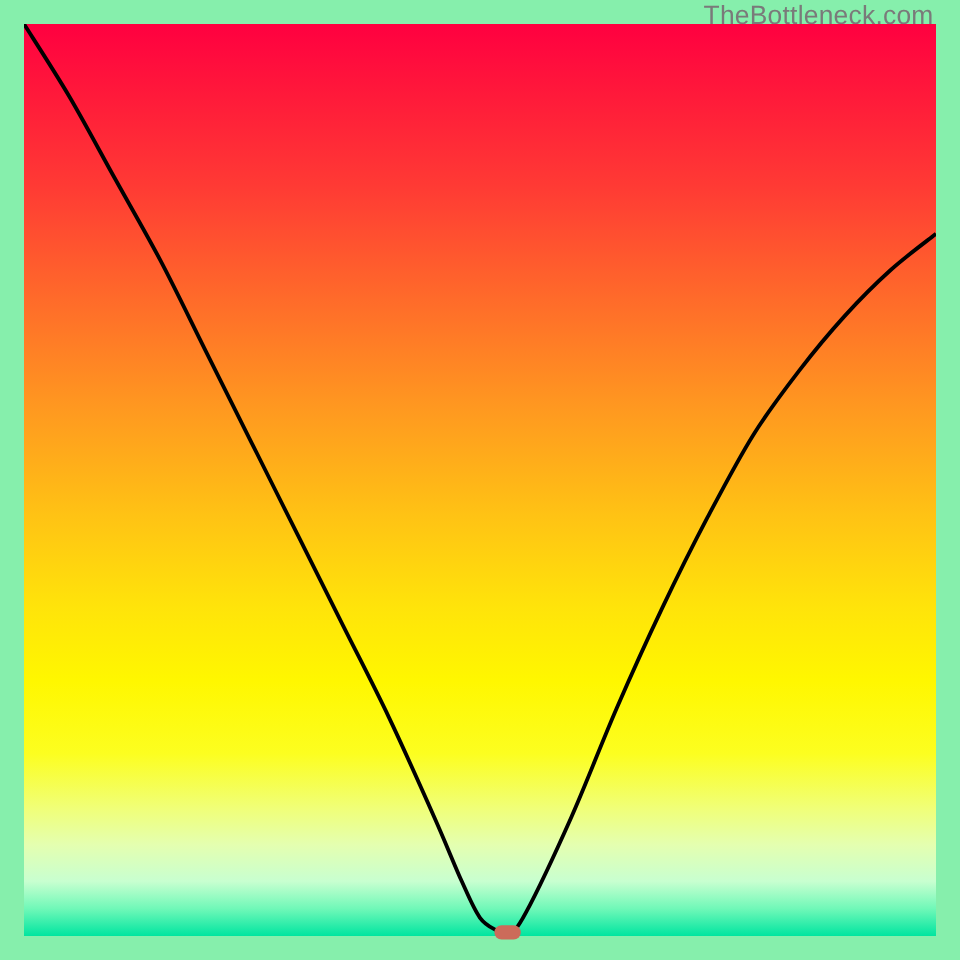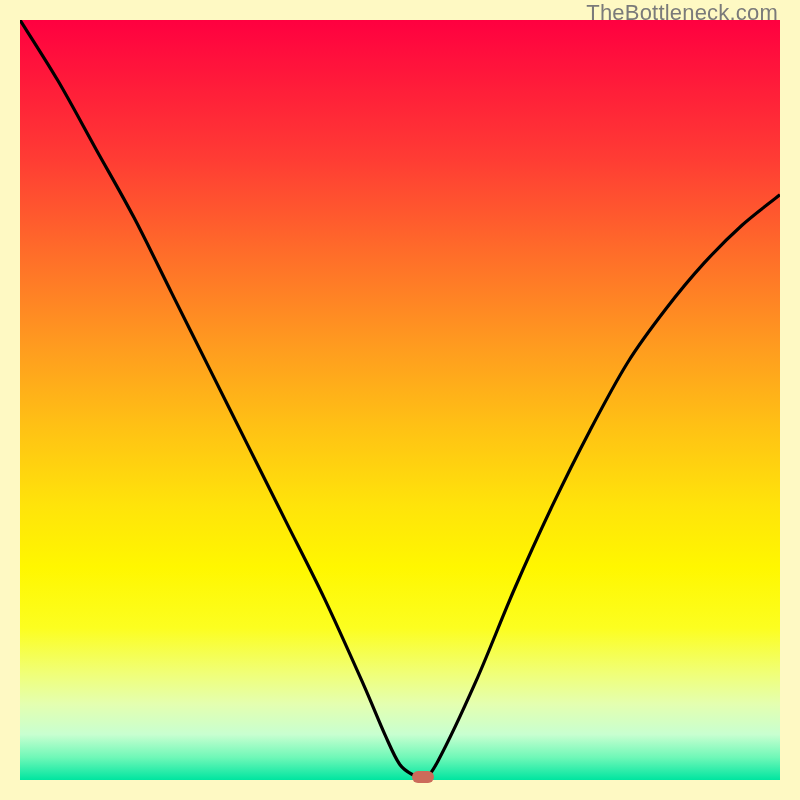--- a/index.html
+++ b/index.html
@@ -7,21 +7,21 @@
     width: 800px;
     height: 800px;
     overflow: hidden;
     background: #000;
     font-family: Arial, Helvetica, sans-serif;
   }
   .outer {
     width: 800px;
     height: 800px;
     position: relative;
-    background: #fef9c3;
+    background: #86efac;
     text-align: right;
   }
   .plot {
     position: absolute;
     left: 20px;
     top: 20px;
     width: 760px;
     height: 760px;
     background: linear-gradient(to bottom,
       #ff0040 0%,

